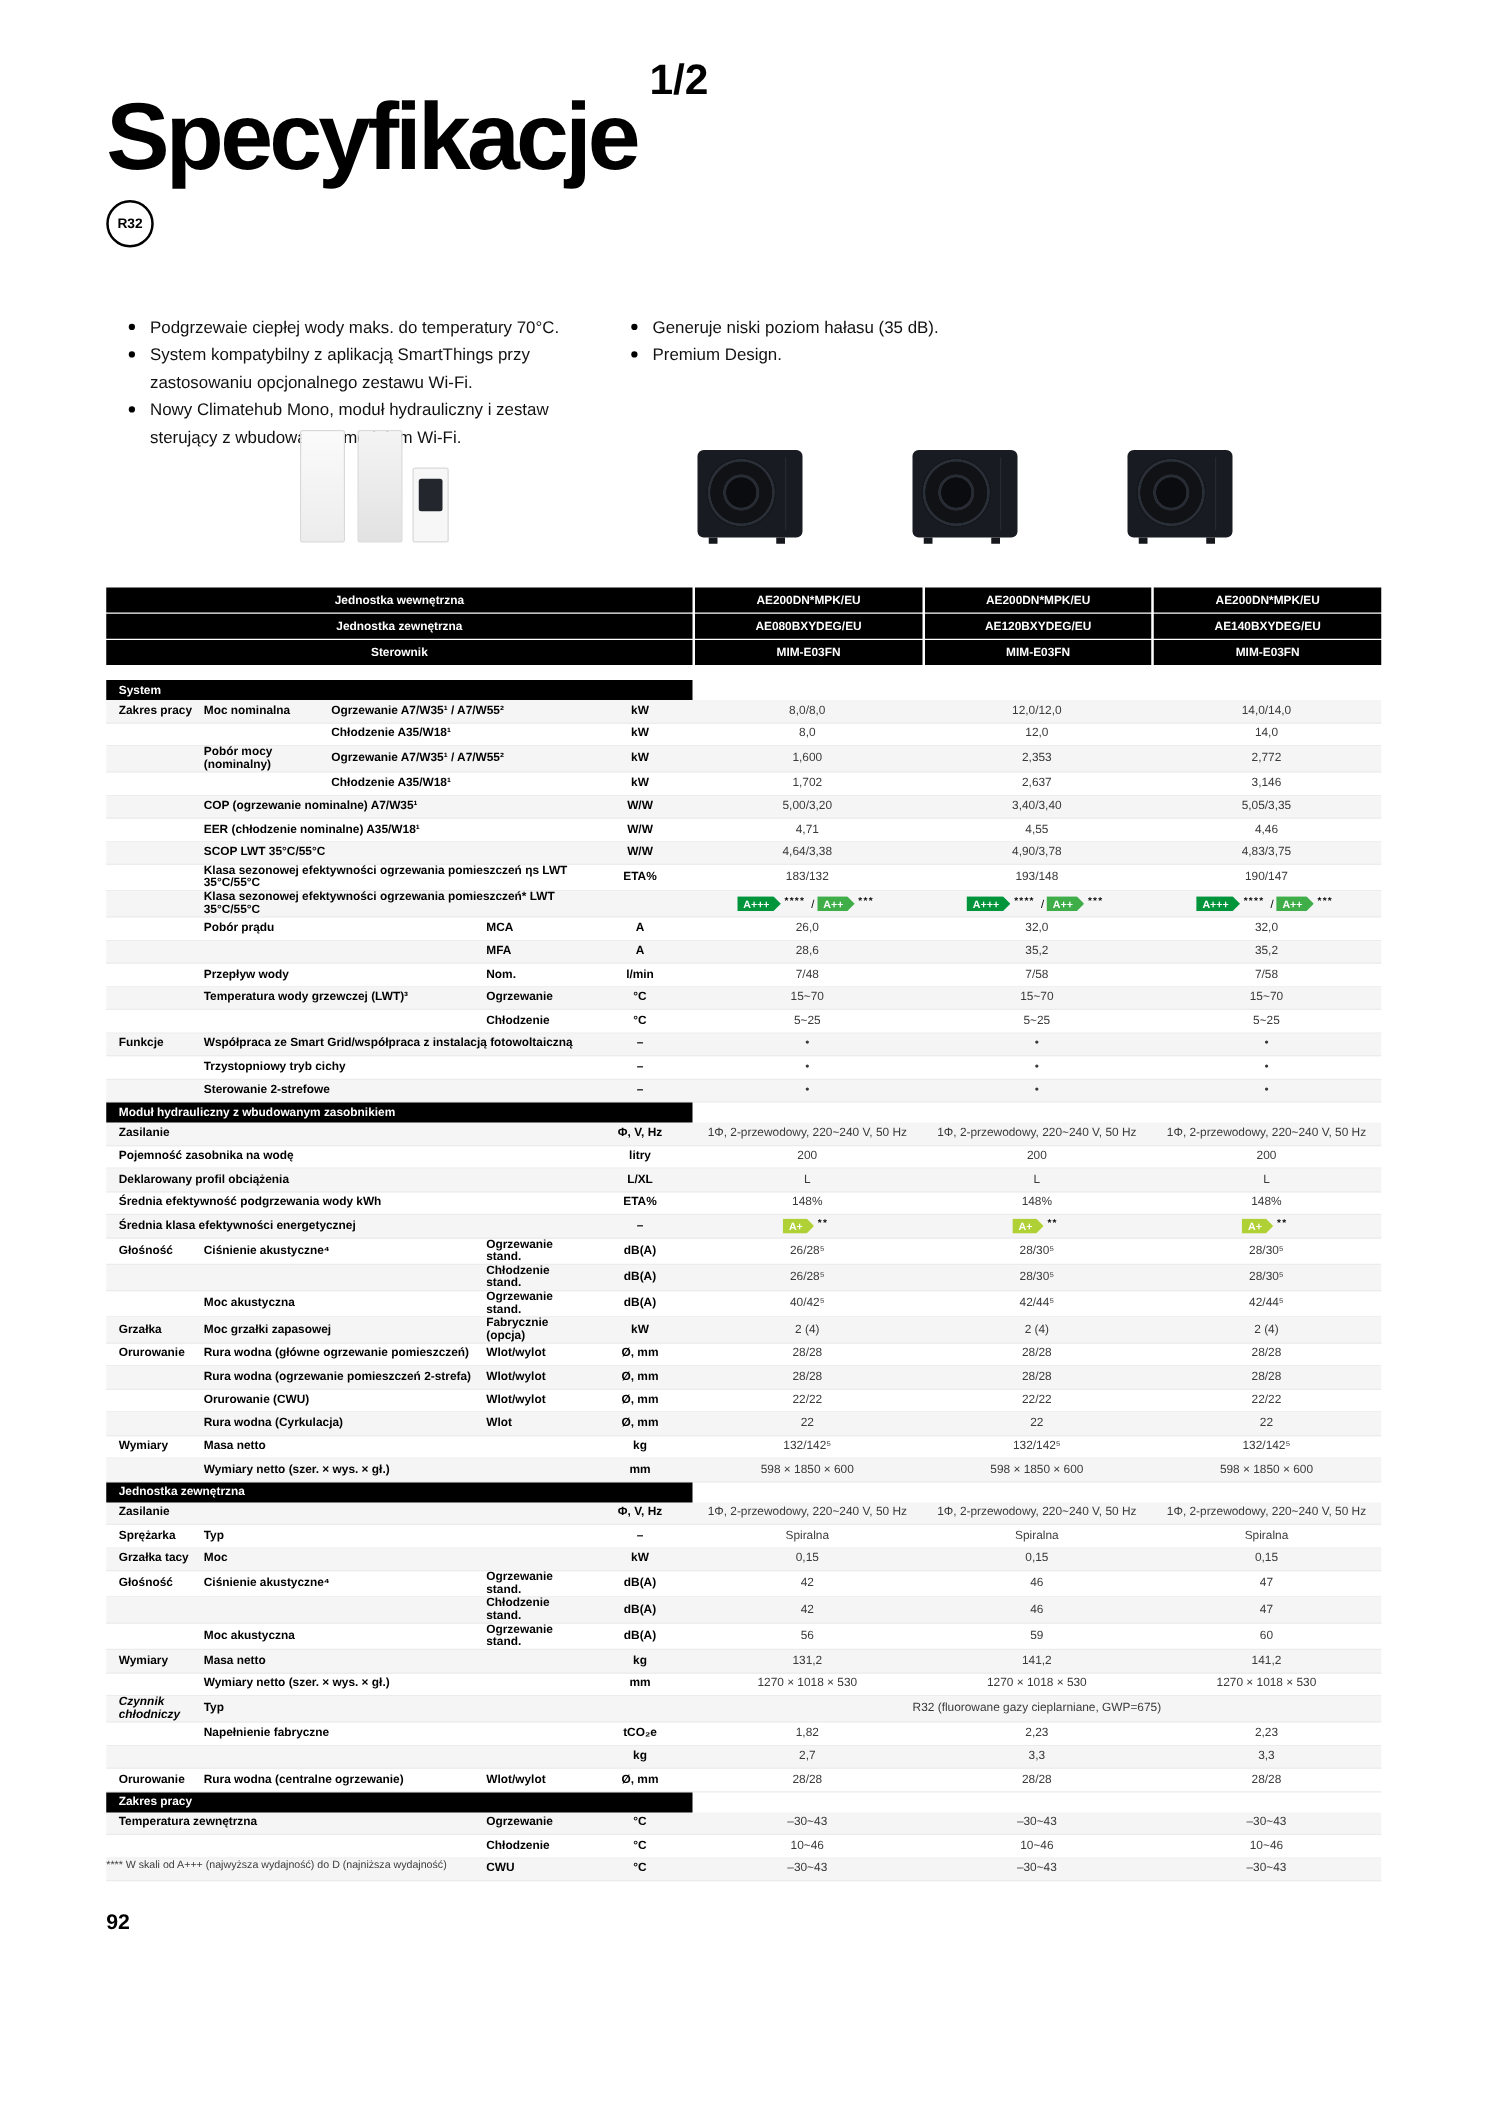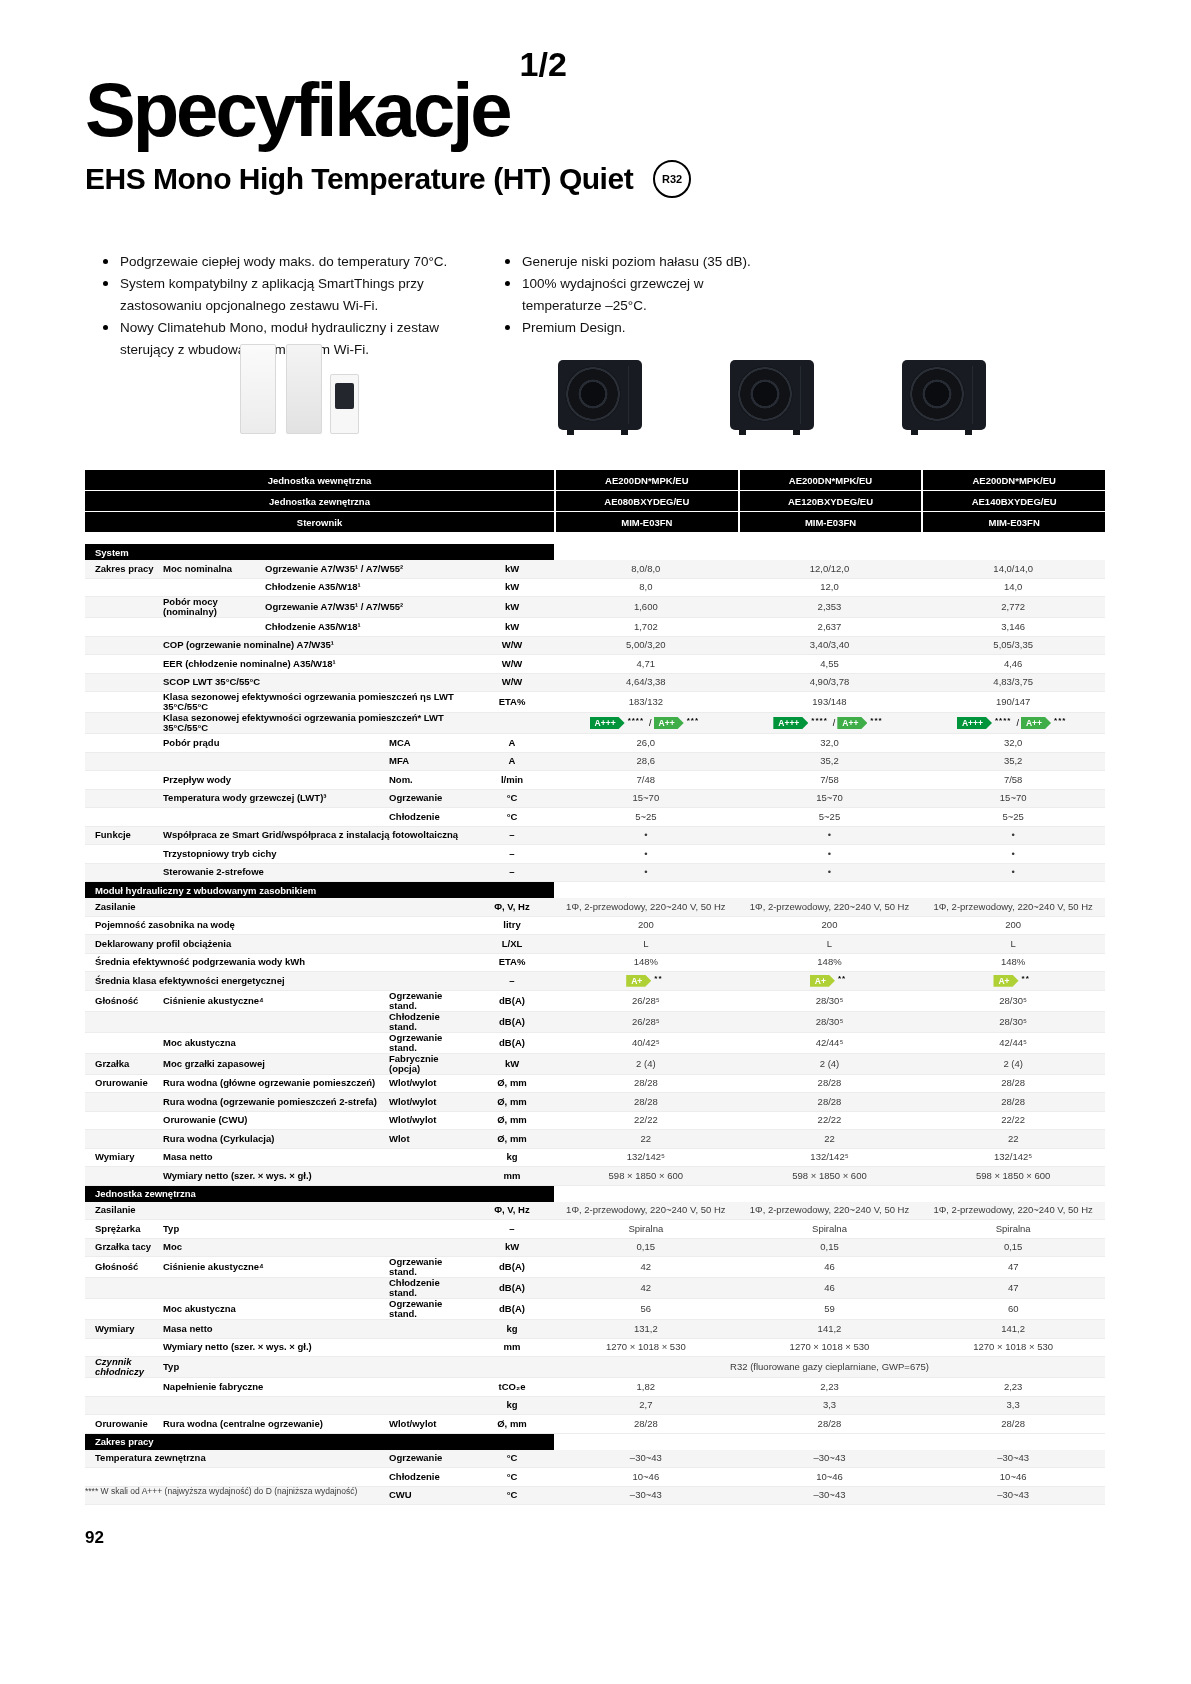--- a/index.html
+++ b/index.html
@@ -66,21 +66,20 @@
   .pageno{position:absolute;left:85px;top:1528px;font-size:17px;font-weight:bold;}
 </style>
 </head>
 <body>
 
 <div class="page">
 
   <div class="hdr">
     <h1 class="title"><span>Specyfikacje</span><sup>1/2</sup></h1>
     <div class="sub-row">
-      <h2 class="subtitle">EHS Mono High Temperature (HT) Quiet</h2>
       <span class="r32">R32</span>
     </div>
   </div>
 
   <ul class="feat" id="feat-col1">
       <li>
         <span class="dot"></span>
         <span class="ftext">Podgrzewaie ciepłej wody maks. do temperatury 70°C.</span>
       </li>
       <li>
@@ -89,24 +88,20 @@
       </li>
       <li>
         <span class="dot"></span>
         <span class="ftext">Nowy Climatehub Mono, moduł hydrauliczny i zestaw sterujący z wbudowanym modułem Wi-Fi.</span>
       </li>
     </ul>
   <ul class="feat" id="feat-col2">
       <li>
         <span class="dot"></span>
         <span class="ftext">Generuje niski poziom hałasu (35 dB).</span>
-      </li>
-      <li>
-        <span class="dot"></span>
-        <span class="ftext">100% wydajności grzewczej w temperaturze –25°C.</span>
       </li>
       <li>
         <span class="dot"></span>
         <span class="ftext">Premium Design.</span>
       </li>
     </ul>
 
   <div class="products">
     <div class="iu iu1"></div>
     <div class="iu iu2"></div>

